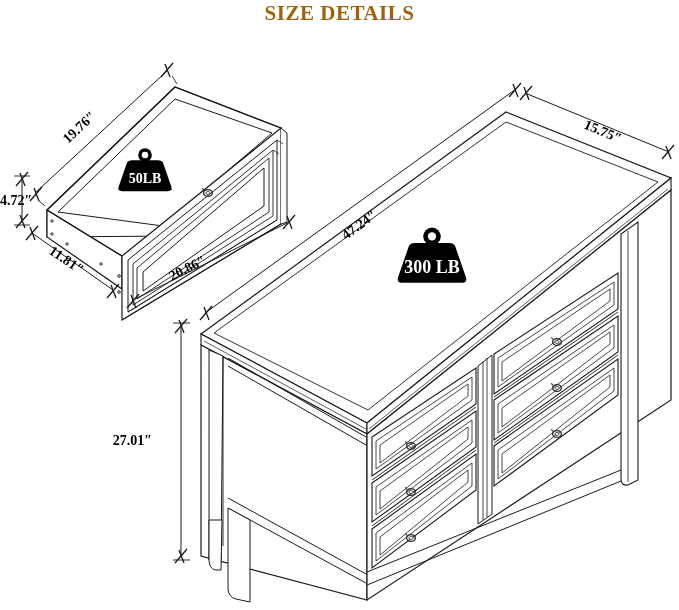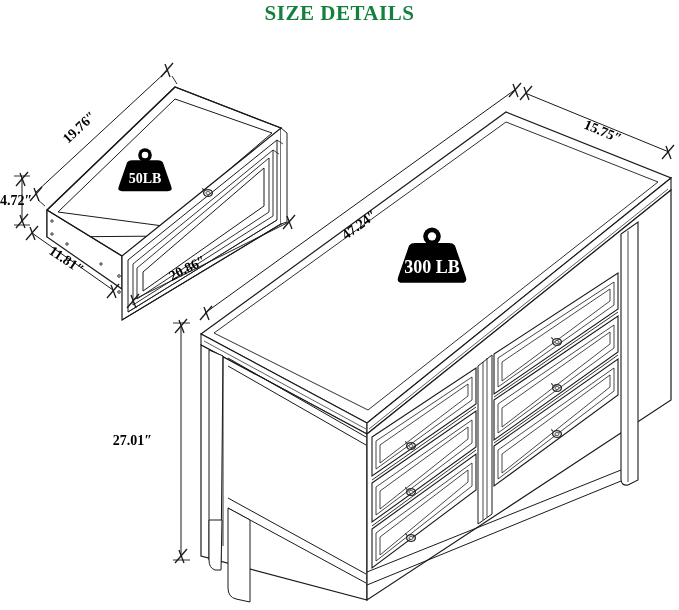--- a/index.html
+++ b/index.html
@@ -23,21 +23,21 @@
   #page-title {
     position: absolute;
     left: 0;
     top: 0;
     width: 679px;
     text-align: center;
     font-family: "Liberation Serif", "DejaVu Serif", serif;
     font-weight: bold;
     font-size: 21px;
     letter-spacing: 0.5px;
-    color: #15803d;
+    color: #a16207;
     line-height: 26px;
   }
   svg.diagram {
     position: absolute;
     left: 0;
     top: 0;
     width: 679px;
     height: 610px;
   }
   .dim-text {

